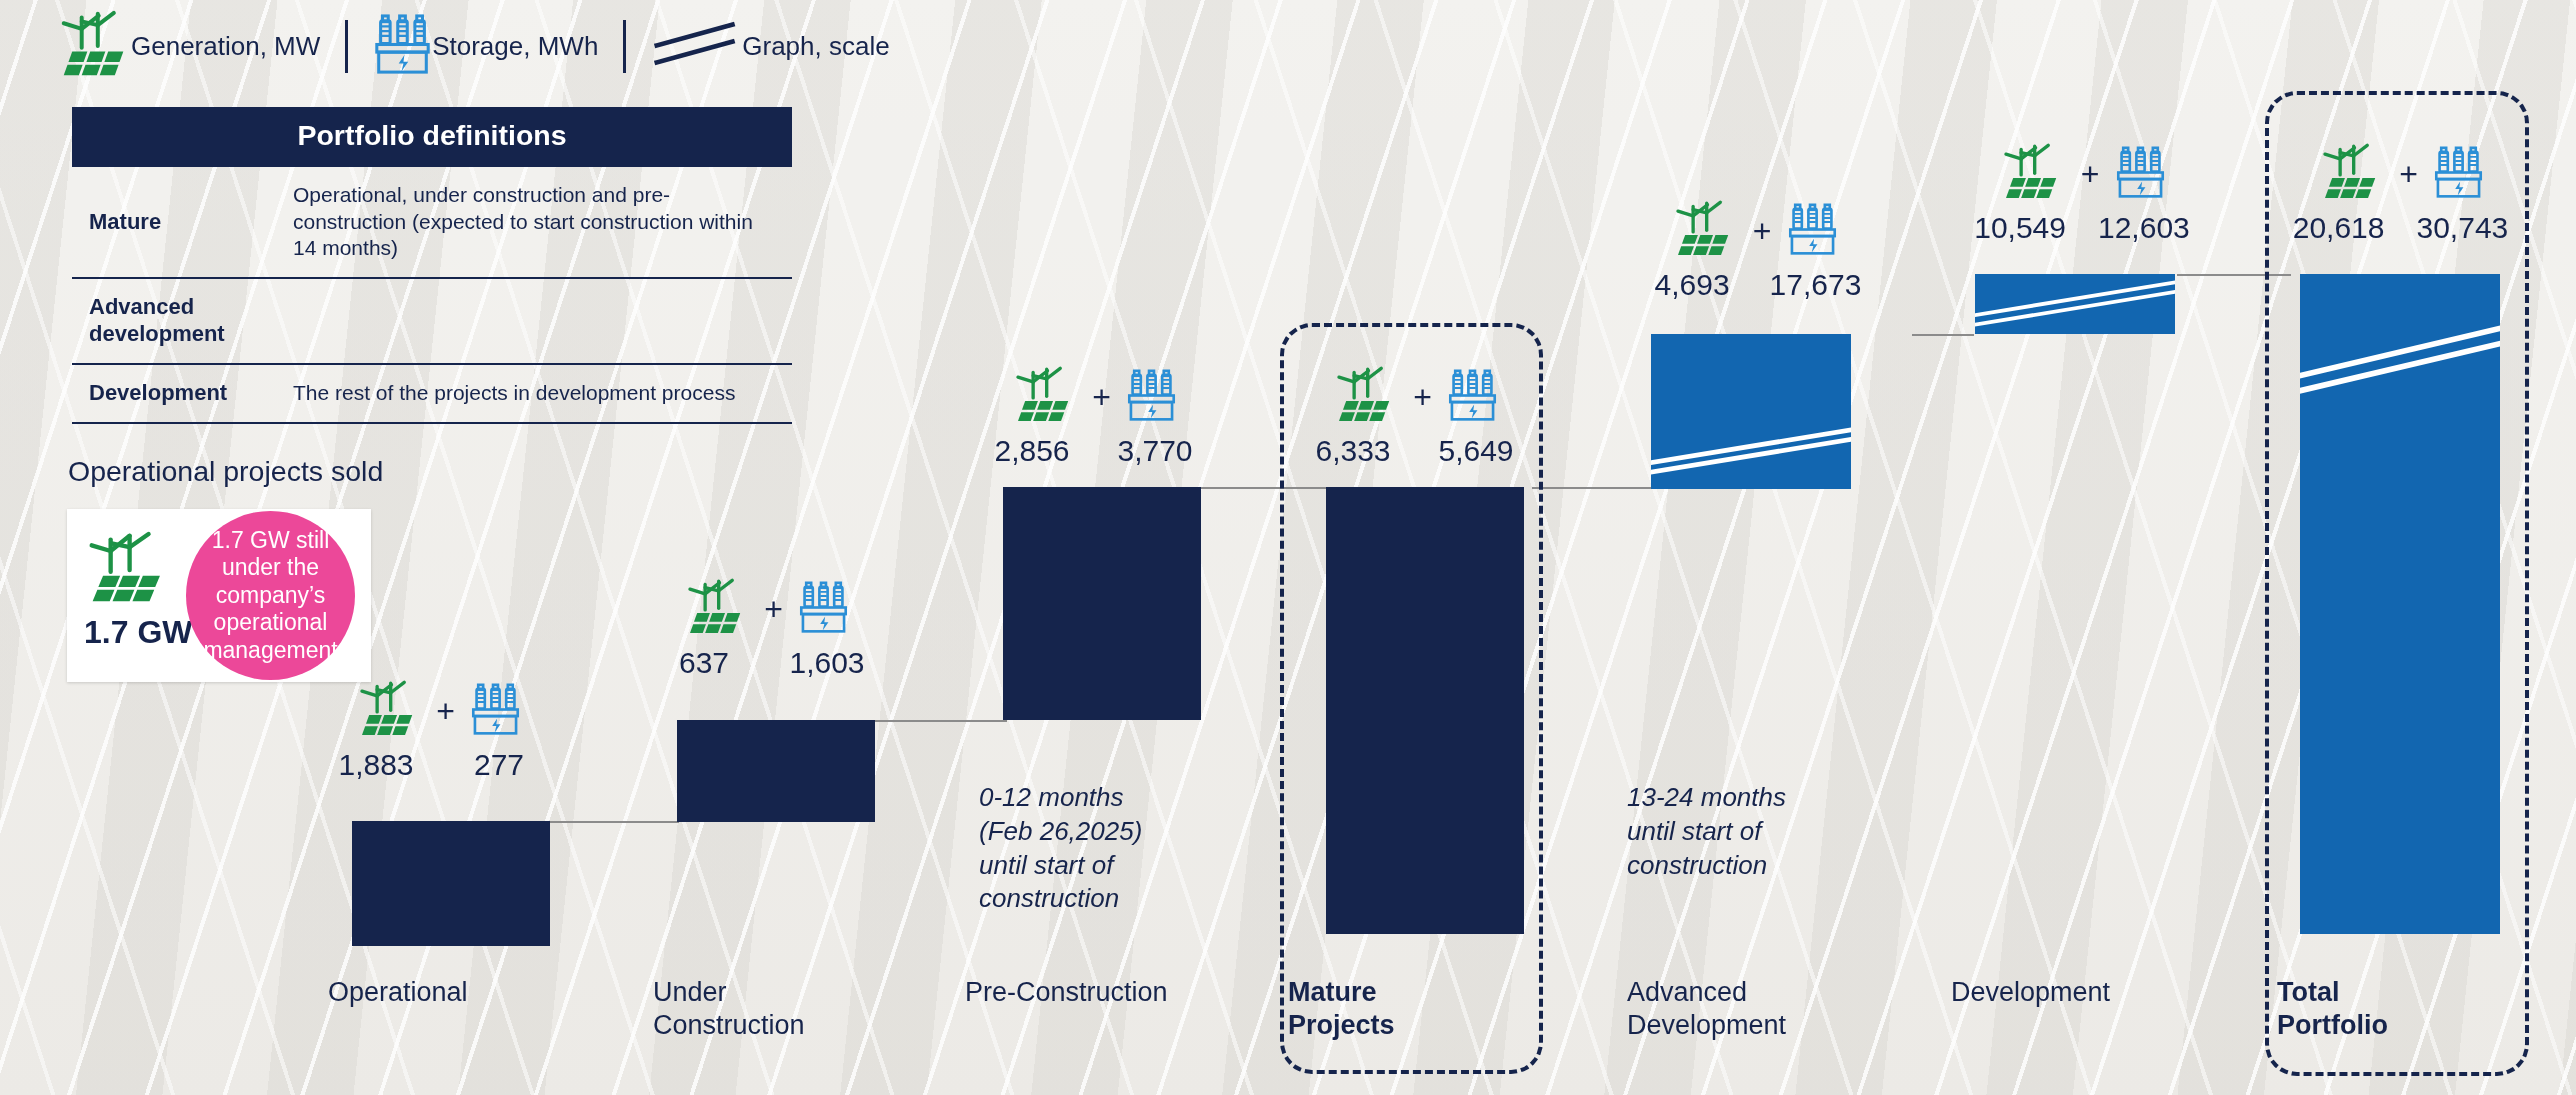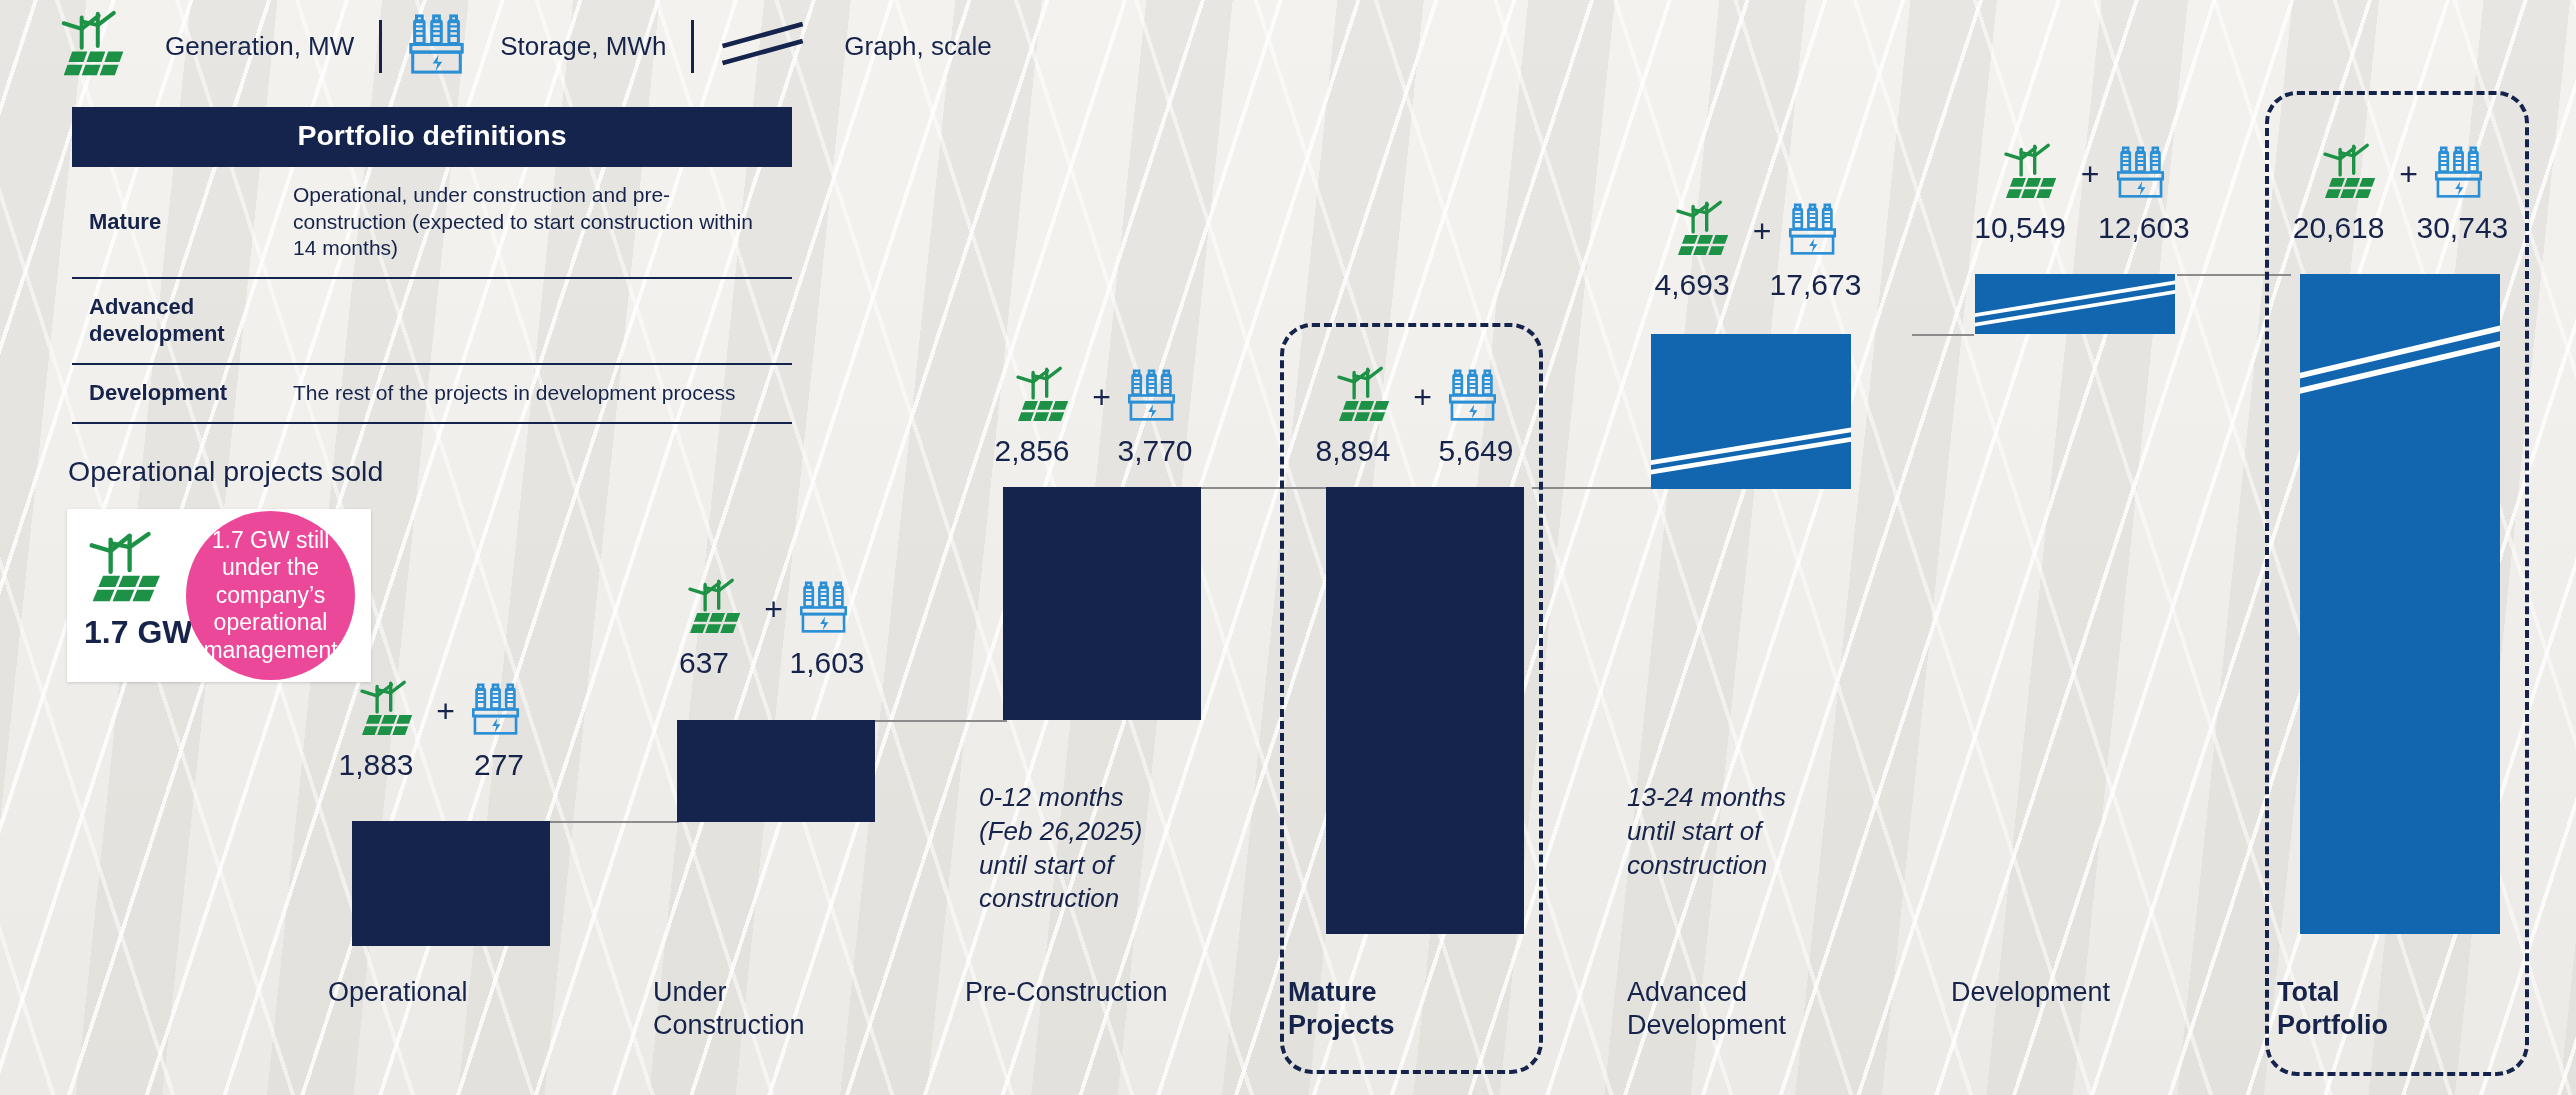--- a/index.html
+++ b/index.html
@@ -18,21 +18,21 @@
       repeating-linear-gradient(108deg, rgba(255,255,255,0) 0 32px, rgba(255,255,255,.85) 32px 36px, rgba(255,255,255,0) 36px 74px),
       repeating-linear-gradient(72deg, rgba(255,255,255,0) 0 49px, rgba(255,255,255,.55) 49px 53px, rgba(255,255,255,0) 53px 114px),
       repeating-linear-gradient(96deg, rgba(216,214,209,.45) 0 86px, rgba(255,255,255,0) 86px 190px),
       linear-gradient(#f4f3f0,#eceae6);
     opacity:.95;
   }
   .stage{ position:absolute; inset:0; z-index:2; }
 
   
   .legend{ position:absolute; left:57px; top:9.5px; display:flex; align-items:center; gap:0; }
-  .legend-item{ display:flex; align-items:center; gap:34px; padding-right:25px; }
+  .legend-item{ display:flex; align-items:center; gap:0; padding-right:25px; }
   .legend-text{ font-size:26px; line-height:1.18; color:#16244c; }
   .legend-sep{ width:2.9px; height:53px; background:#16244c; margin-right:25px; }
 
   
   .defs{ position:absolute; left:72px; top:107px; width:720px; }
   .defs-header{
     background:#15244c; color:#fff; text-align:center;
     font-size:28.5px; font-weight:bold; padding:12.4px 0 14.3px;
   }
   .defs-row{ display:flex; align-items:center; border-bottom:2.9px solid #15244c; }
@@ -385,21 +385,21 @@
               <rect x="46" y="3" width="6" height="6"></rect>
             <path d="M9 14h8 M9 19h8 M9 24h8 M27 14h8 M27 19h8 M27 24h8 M45 14h8 M45 19h8 M45 24h8" stroke-width="2.4"></path>
             <rect x="4" y="33" width="54" height="8"></rect>
               <rect x="6" y="41" width="50" height="21"></rect>
           </g>
           <path d="M33 44 l-6 9 h5 l-2 8 l7 -10 h-5 z" fill="#2b8fd6"></path>
         </svg>
       </span>
     </div>
     <div class="vals-nums">
-      <span class="vals-num">8,894</span>
+      <span class="vals-num">6,333</span>
       <span class="vals-num">5,649</span>
     </div>
   </div>
   <div class="bar bar-navy" style="left:1326px; top:487px; width:198px; height:447px;"></div>
   <div class="grp-label bold" style="left:1288px; top:976px; width:247px; white-space:pre-line;">Mature
 Projects</div>
 
   <div class="vals" style="left:1635px; top:200px; width:238px;">
     <div class="vals-icons">
       <span>

